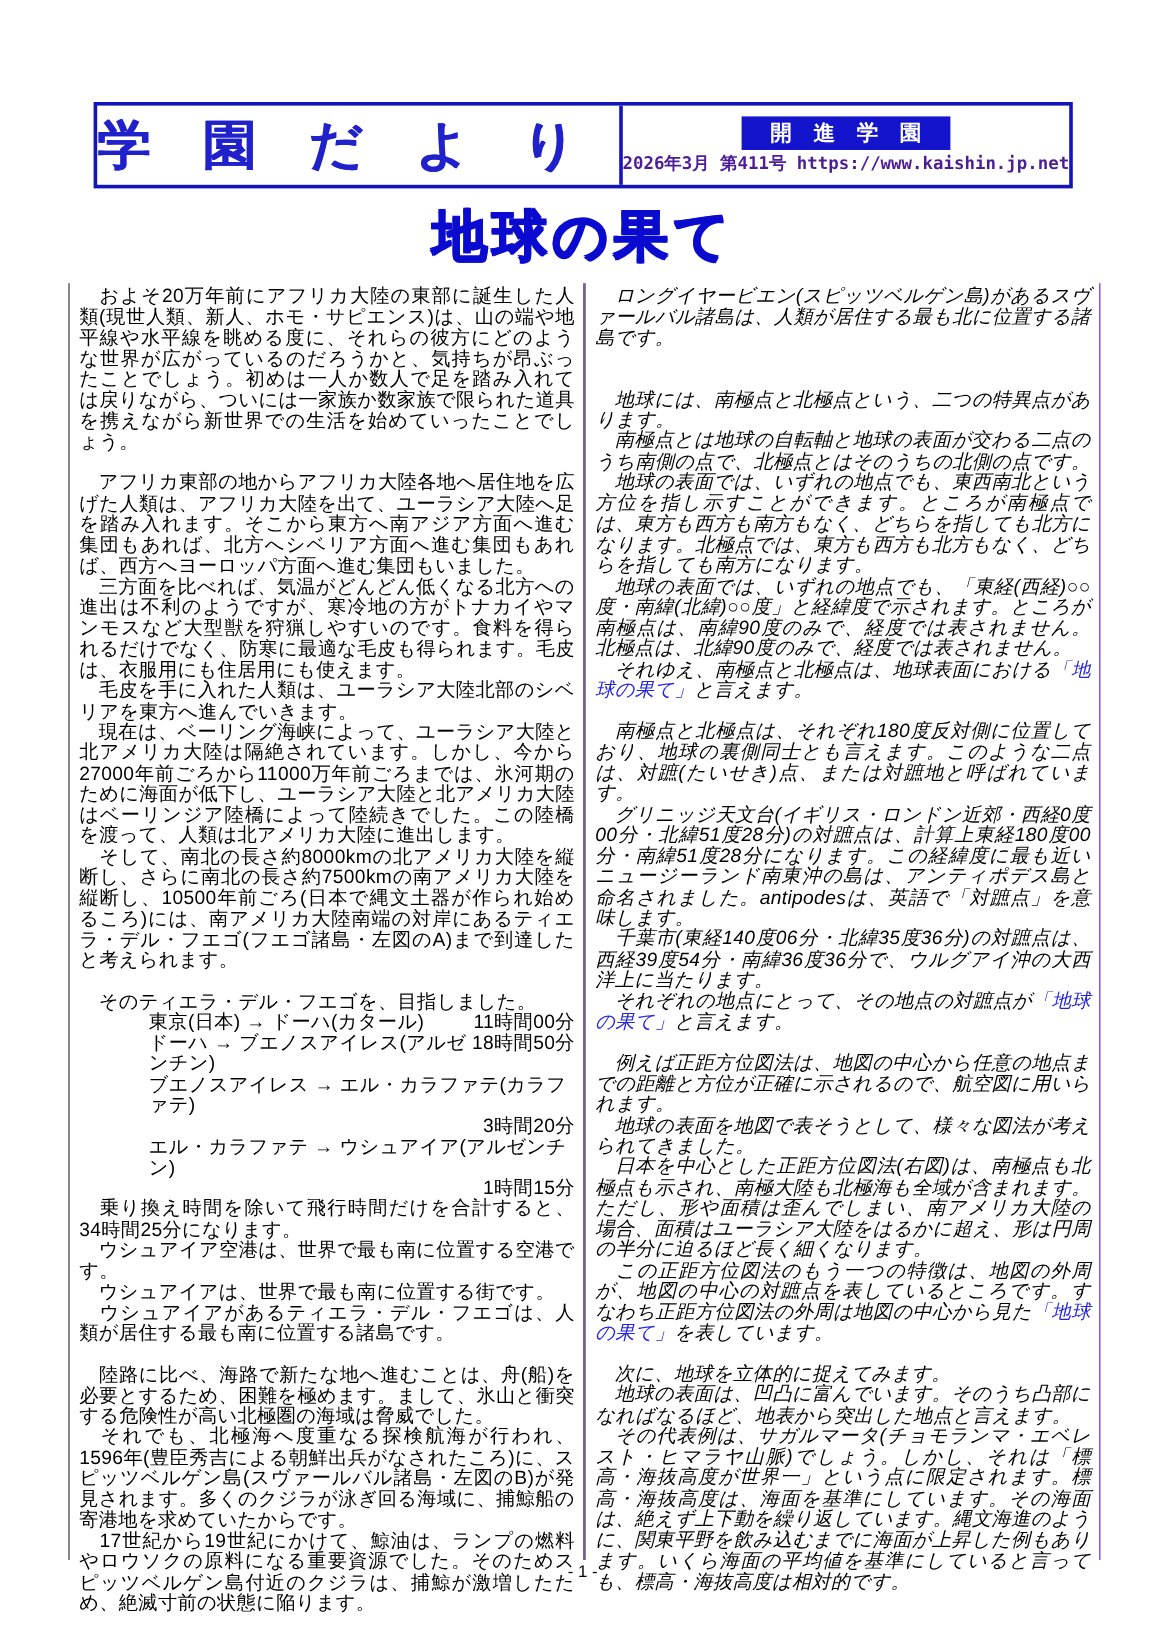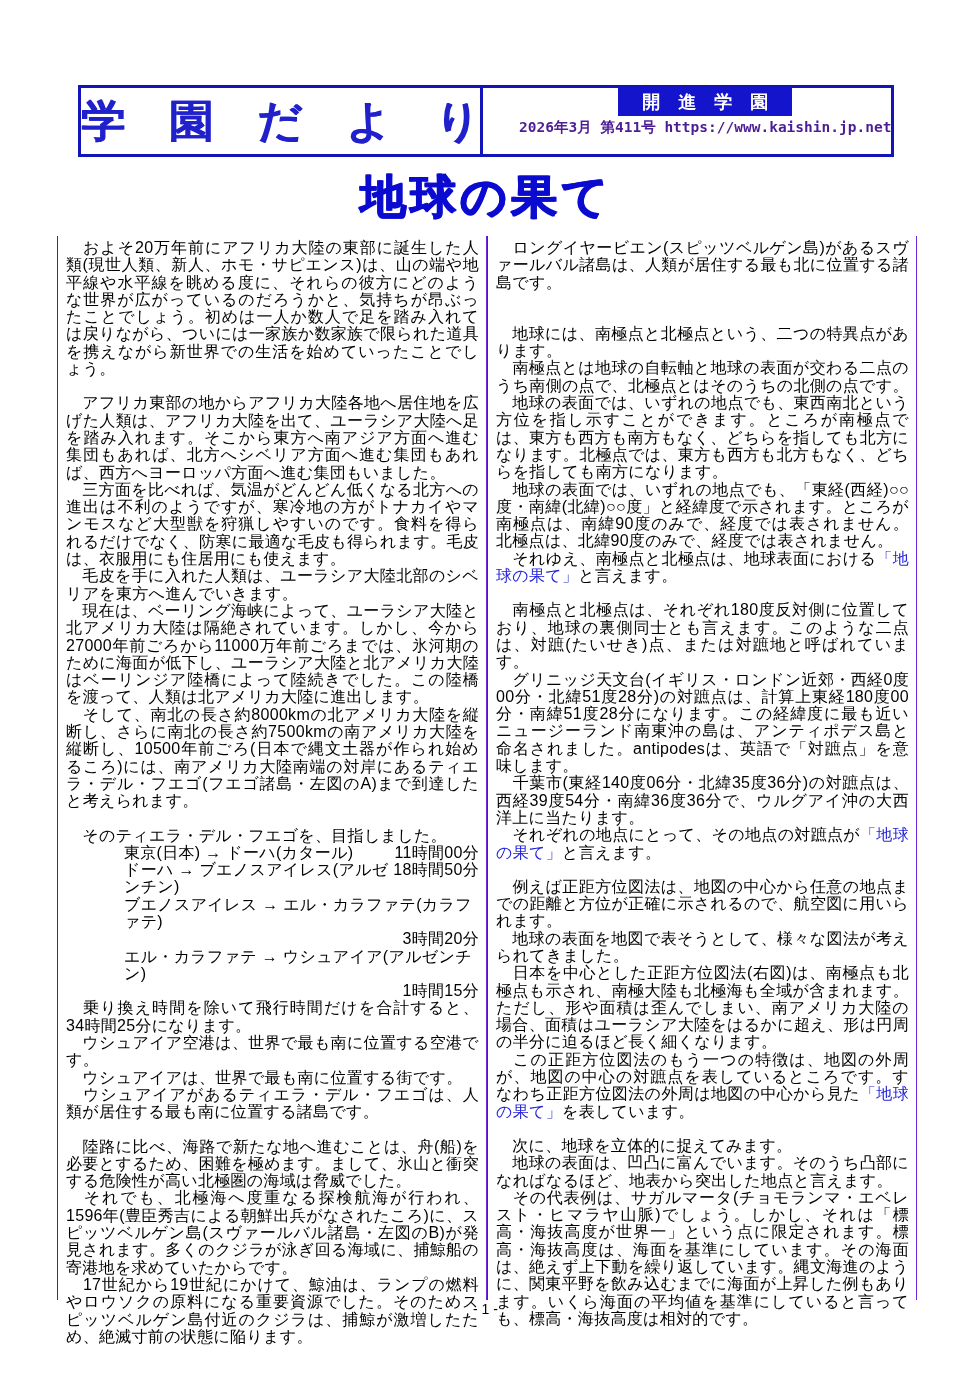--- a/index.html
+++ b/index.html
@@ -7,34 +7,34 @@
        font-family:"Liberation Sans",sans-serif;color:#000;}
   
   .header-box{position:absolute;left:78px;top:85px;width:816px;height:72px;
       border:3px solid #1414bb;box-sizing:border-box;display:flex;background:#fff;}
   .header-left{width:440px;border-right:3px solid #1414bb;display:flex;
       align-items:center;justify-content:flex-start;}
   .newsletter-title{color:#2121cc;font-size:44px;font-weight:bold;
       font-family:"Liberation Serif",serif;white-space:nowrap;
       text-shadow:1px 0 0 #2121cc;}
   .header-right{flex:1;display:flex;flex-direction:column;align-items:center;
-      gap:2px;padding-left:36px;}
+      justify-content:center;gap:2px;}
   .school-badge{background:#1414cc;color:#fff;font-size:18px;font-weight:bold;
       padding:2px 24px;white-space:nowrap;}
   .issue-line{color:#4c1d95;font-size:14.5px;font-weight:bold;white-space:nowrap;
       font-family:"DejaVu Sans Mono",monospace;}
   
   .main-title{position:absolute;left:0;top:166px;width:100%;text-align:center;
       color:#0b0bd0;font-size:46px;font-weight:900;letter-spacing:4px;
       text-shadow:1.4px 0 0 #0b0bd0, 0 1.4px 0 #0b0bd0, 1.4px 1.4px 0 #0b0bd0;}
   
   .columns{position:absolute;left:57px;top:236px;width:860px;height:1064px;display:flex;}
   .col{box-sizing:border-box;width:465px;border-left:1px solid #3a3a3a;
       border-right:1px solid #6d28d9;padding:3px 7px 0 8px;}
-  .col.right{}
+  .col.right{font-style:italic;}
   .para{margin:0;font-size:16px;line-height:17.3px;text-align:justify;
       letter-spacing:0.3px;}
   .vgap{height:17px;}
   .hl{color:#2424dd;}
   .itin-row{display:flex;justify-content:space-between;font-size:16px;
       line-height:17.3px;padding-left:58px;letter-spacing:0.3px;}
   .itin-row .t{white-space:nowrap;}
   
   .footer{position:absolute;left:0;top:1301px;width:100%;text-align:center;
       font-size:14px;color:#000;}

